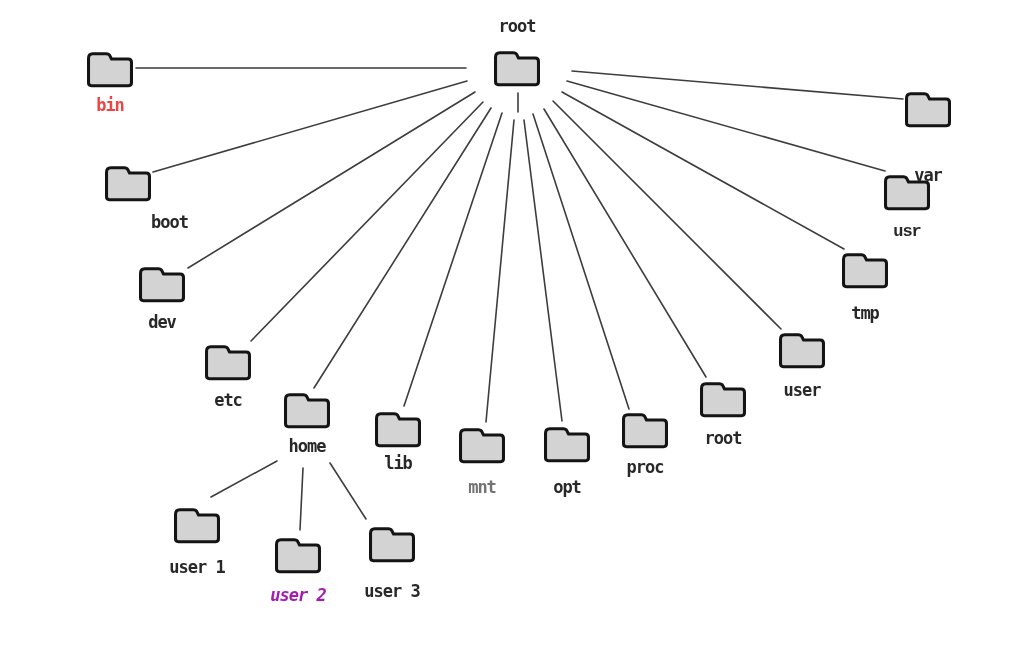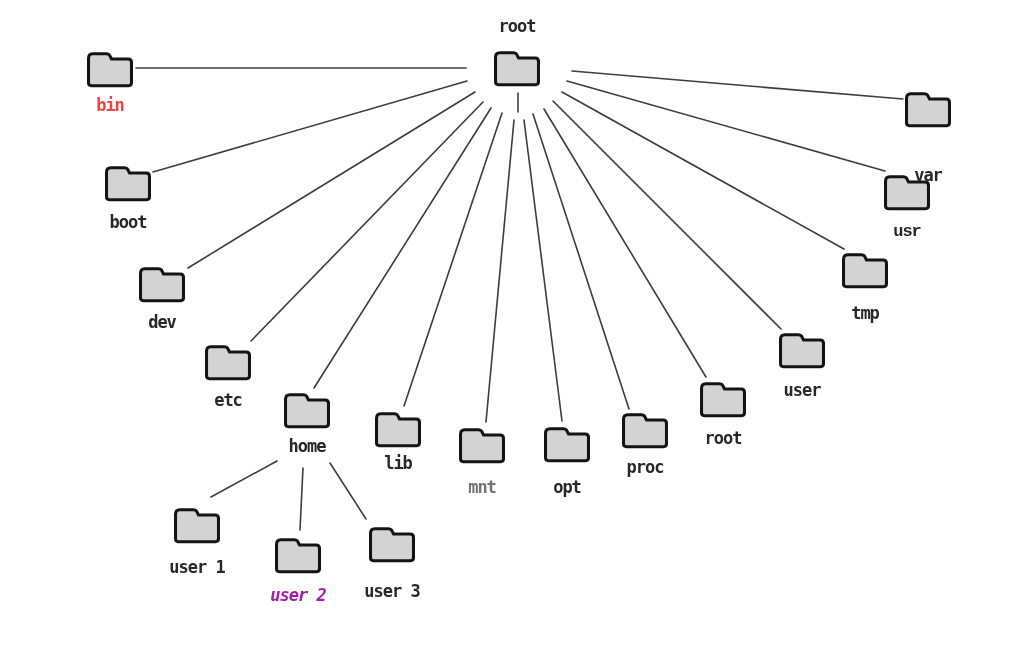--- a/index.html
+++ b/index.html
@@ -81,21 +81,21 @@
     <div class="node" style="left: 85px; top: 47px;">
       <svg class="icon-wrap" width="50" height="42" viewBox="0 0 52 44" xmlns="http://www.w3.org/2000/svg">
         <path d="M3.5 12 Q3.5 7 8 7 L22 7 Q24.8 7 25.8 9 L27.6 12.6 L45 12.6 Q48.5 12.6 48.5 16 L48.5 37.5 Q48.5 40.5 45.5 40.5 L6.5 40.5 Q3.5 40.5 3.5 37.5 Z" fill="#d3d3d3" stroke="#141414" stroke-width="3.2" stroke-linejoin="round"></path>
       </svg>
       <div class="label" style="top: 48px; color: #ef4444;">bin</div>
     </div>
     <div class="node" style="left: 103px; top: 161px;">
       <svg class="icon-wrap" width="50" height="42" viewBox="0 0 52 44" xmlns="http://www.w3.org/2000/svg">
         <path d="M3.5 12 Q3.5 7 8 7 L22 7 Q24.8 7 25.8 9 L27.6 12.6 L45 12.6 Q48.5 12.6 48.5 16 L48.5 37.5 Q48.5 40.5 45.5 40.5 L6.5 40.5 Q3.5 40.5 3.5 37.5 Z" fill="#d3d3d3" stroke="#141414" stroke-width="3.2" stroke-linejoin="round"></path>
       </svg>
-      <div class="label" style="top: 51px; color: rgb(40, 40, 40);">boot</div>
+      <div class="label" style="top: 51px; color: rgb(40, 40, 40); text-align: right;">boot</div>
     </div>
     <div class="node" style="left: 137px; top: 262px;">
       <svg class="icon-wrap" width="50" height="42" viewBox="0 0 52 44" xmlns="http://www.w3.org/2000/svg">
         <path d="M3.5 12 Q3.5 7 8 7 L22 7 Q24.8 7 25.8 9 L27.6 12.6 L45 12.6 Q48.5 12.6 48.5 16 L48.5 37.5 Q48.5 40.5 45.5 40.5 L6.5 40.5 Q3.5 40.5 3.5 37.5 Z" fill="#d3d3d3" stroke="#141414" stroke-width="3.2" stroke-linejoin="round"></path>
       </svg>
       <div class="label" style="top: 50px; color: rgb(40, 40, 40);">dev</div>
     </div>
     <div class="node" style="left: 203px; top: 340px; text-decoration: underline;">
       <svg class="icon-wrap" width="50" height="42" viewBox="0 0 52 44" xmlns="http://www.w3.org/2000/svg">
         <path d="M3.5 12 Q3.5 7 8 7 L22 7 Q24.8 7 25.8 9 L27.6 12.6 L45 12.6 Q48.5 12.6 48.5 16 L48.5 37.5 Q48.5 40.5 45.5 40.5 L6.5 40.5 Q3.5 40.5 3.5 37.5 Z" fill="#d3d3d3" stroke="#141414" stroke-width="3.2" stroke-linejoin="round"></path>

